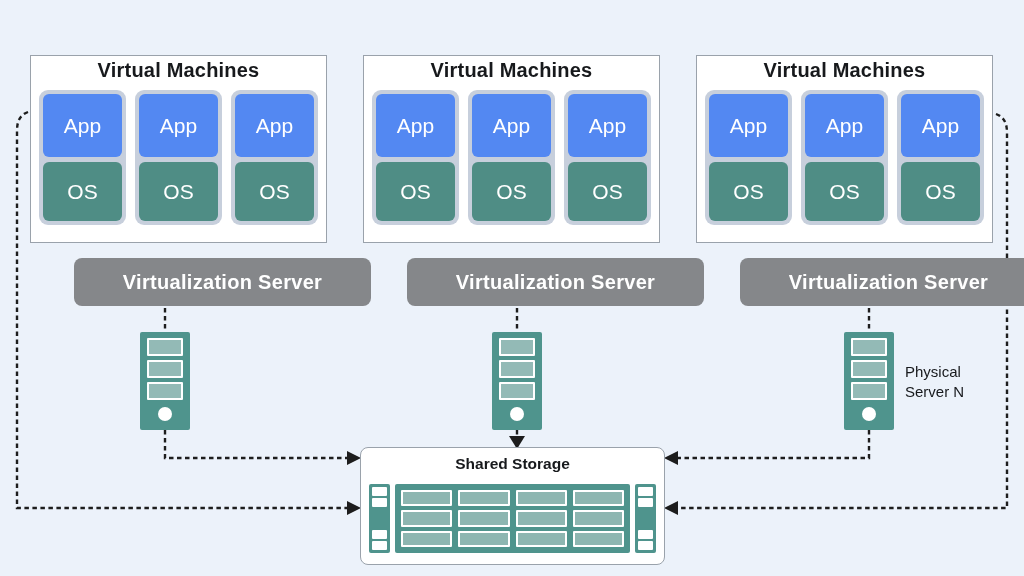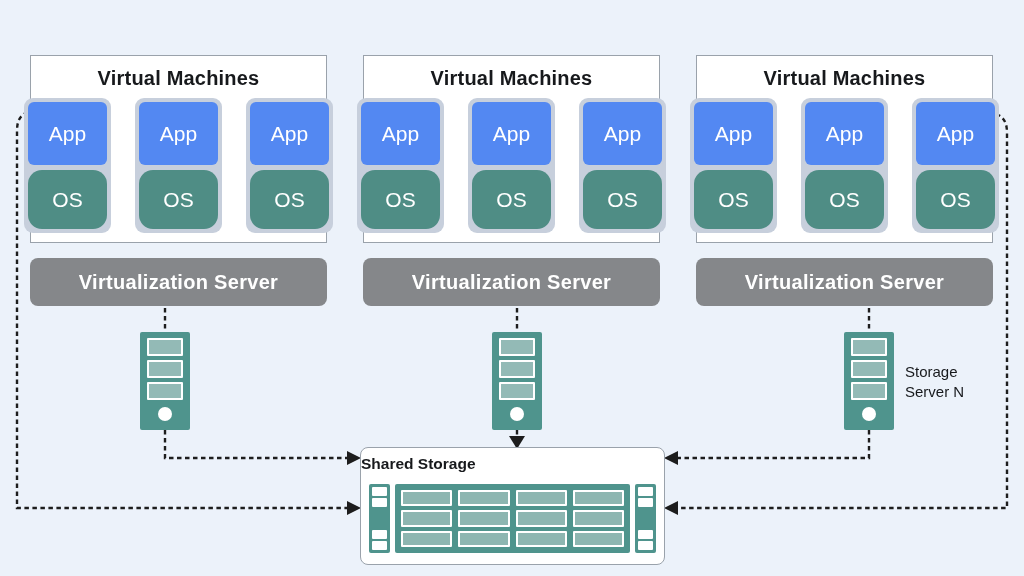--- a/index.html
+++ b/index.html
@@ -9,44 +9,44 @@
   }
   html,body{margin:0;padding:0;}
   body{font-family:"Liberation Sans", sans-serif; background:var(--bg);}
   .stage{position:relative;width:1024px;height:576px;background:var(--bg);overflow:hidden;}
   .connectors{position:absolute;left:0;top:0;width:1024px;height:576px;pointer-events:none;}
   .conn{fill:none;stroke:var(--line);stroke-width:2.4;stroke-dasharray:4.5 3.5;}
   .arrow{fill:var(--line);stroke:none;}
 
   .vm-box{position:absolute;top:55px;width:297px;height:188px;background:#ffffff;
     border:1px solid var(--box-border);box-sizing:border-box;display:flex;flex-direction:column;align-items:center;}
-  .vm-title{margin:0;padding-top:11px;font-size:20px;font-weight:600;color:var(--text-dark);letter-spacing:.2px;}
-  .cards{display:flex;gap:24px;margin-top:8px;}
+  .vm-title{margin:0;padding-top:3px;font-size:20px;font-weight:600;color:var(--text-dark);letter-spacing:.2px;}
+  .cards{display:flex;gap:9px;margin-top:8px;}
   .vm-card{width:87px;height:135px;background:var(--card-gray);border-radius:9px;
     box-sizing:border-box;padding:4px;display:flex;flex-direction:column;gap:5px;}
   .blk{border-radius:6px;display:flex;align-items:center;justify-content:center;
     color:#ffffff;font-size:21px;font-weight:500;}
   .blk.app{height:63px;background:var(--app-blue);}
-  .blk.os{height:59px;background:var(--os-teal);border-radius:14px;}
+  .blk.os{height:59px;background:var(--os-teal);}
 
   .vs-bar{position:absolute;top:258px;width:297px;height:48px;background:var(--server-gray);
     border-radius:8px;display:flex;align-items:center;justify-content:center;
-    color:#ffffff;font-size:20px;font-weight:600;letter-spacing:.3px;}
+    color:#ffffff;font-size:20px;font-weight:600;letter-spacing:.3px;margin-left:44px;}
 
   .phys-server{position:absolute;top:332px;width:50px;height:98px;background:var(--hw-teal);
     border-radius:2px;box-sizing:border-box;padding-top:6px;}
   .ps-slot{width:34px;height:18px;margin:0 auto 4px auto;background:var(--hw-slot);
     border:2px solid #ffffff;border-radius:1px;box-sizing:content-box;width:32px;height:14px;}
   .ps-led{width:14px;height:14px;border-radius:50%;background:#ffffff;margin:7px auto 0 auto;}
   .phys-label{position:absolute;top:362px;width:86px;font-size:15px;line-height:20px;
     font-weight:500;color:var(--text-dark);}
 
   .storage-box{position:absolute;left:360px;top:447px;width:305px;height:118px;background:#ffffff;
     border:1px solid var(--box-border);border-radius:8px;box-sizing:border-box;}
-  .storage-title{text-align:left;margin-top:7px;font-size:15.5px;font-weight:600;color:var(--text-dark);}
+  .storage-title{text-align:center;margin-top:7px;font-size:15.5px;font-weight:600;color:var(--text-dark);}
   .storage-graphic{position:absolute;left:8px;right:8px;top:36px;bottom:11px;display:flex;align-items:stretch;}
   .cap{width:21px;background:var(--hw-teal);border-radius:2px;display:flex;flex-direction:column;
     justify-content:space-between;padding:3px;box-sizing:border-box;}
   .cap-slot{height:9px;background:#ffffff;border-radius:1px;margin-bottom:2px;}
   .cap-slot:last-child{margin-bottom:0;}
   .tray{flex:1;margin:0 5px;background:var(--hw-teal);border-radius:2px;
     display:grid;grid-template-columns:repeat(4,1fr);grid-template-rows:repeat(3,1fr);
     gap:4px 6px;padding:6px;box-sizing:border-box;}
   .tray-slot{background:var(--storage-slot);border:2px solid #ffffff;border-radius:1px;}
 </style>
@@ -145,21 +145,21 @@
     <div class="ps-slot"></div>
     <div class="ps-led"></div>
   </div>
   <div class="phys-server" style="left:844px">
     <div class="ps-slot"></div>
     <div class="ps-slot"></div>
     <div class="ps-slot"></div>
     <div class="ps-led"></div>
   </div>
 
-  <div class="phys-label" style="left:905px">Storage Server N</div>
+  <div class="phys-label" style="left:905px">Physical Server N</div>
 
   <div class="storage-box">
     <div class="storage-title">Shared Storage</div>
     <div class="storage-graphic">
       <div class="cap">
         <div>
           <div class="cap-slot"></div>
           <div class="cap-slot"></div>
         </div>
         <div>

